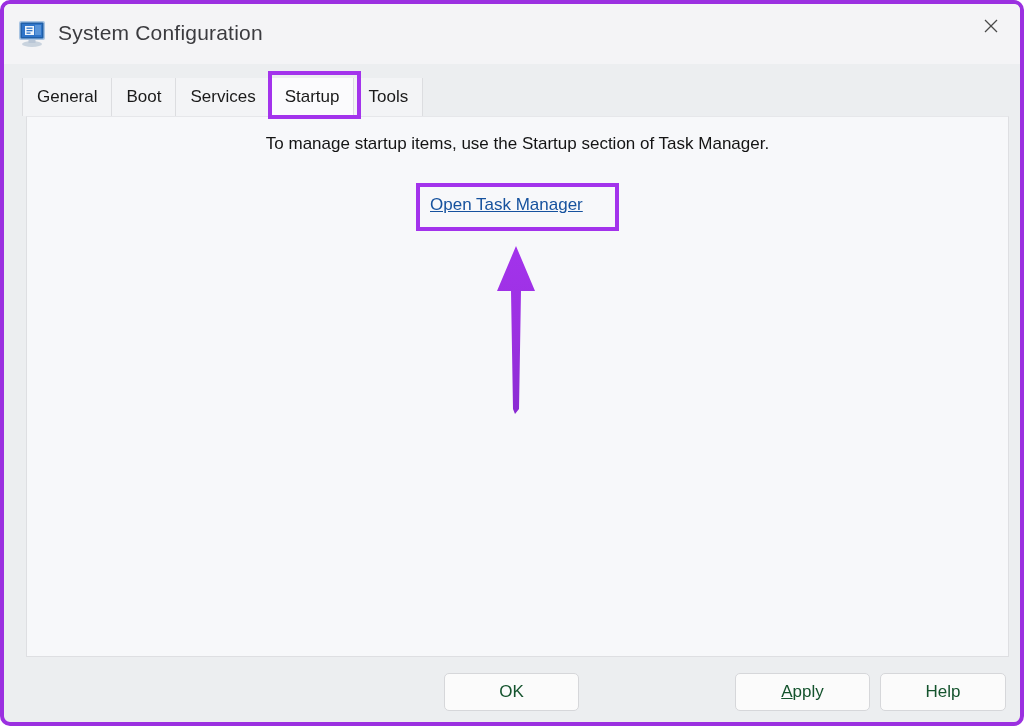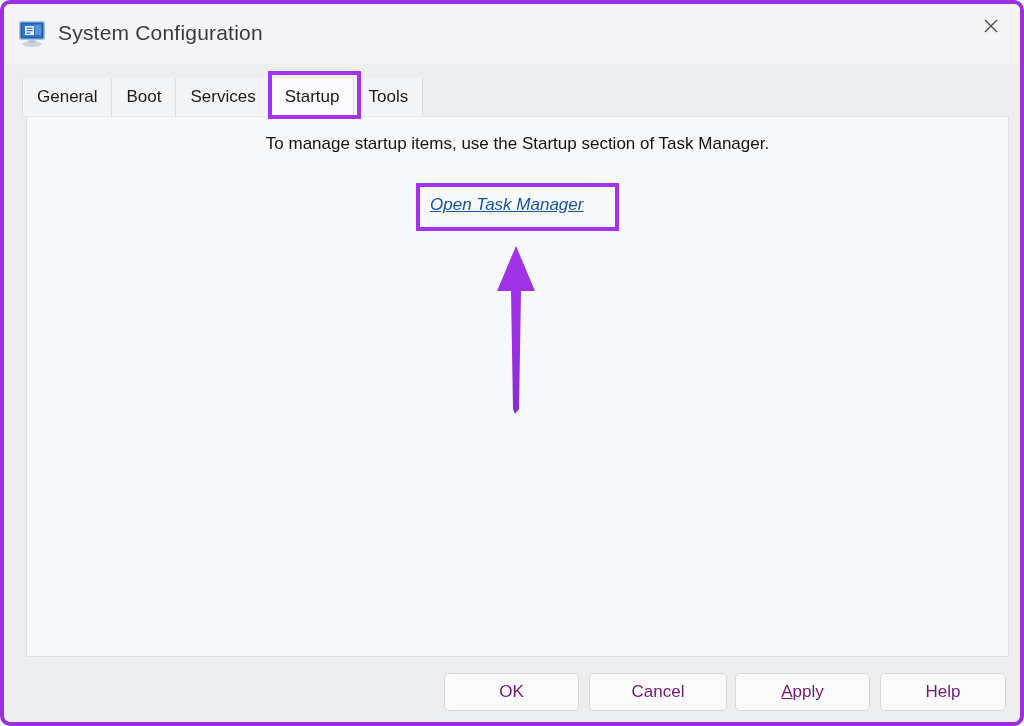--- a/index.html
+++ b/index.html
@@ -117,40 +117,39 @@
   }
   #task-manager-link {
     position: absolute;
     left: 403px;
     top: 78px;
     font-size: 17px;
     color: #16529e;
     text-decoration: underline;
     cursor: pointer;
     white-space: nowrap;
-    font-style: italic;
   }
 
   
   #footer {
     position: absolute;
     left: 0;
     top: 665px;
     width: 1016px;
     height: 53px;
   }
   .dlg-button {
     position: absolute;
     top: 4px;
     height: 38px;
     background: #fbfbfb;
     border: 1px solid #d6d7da;
     border-radius: 5px;
     font-size: 17px;
-    color: #701a75;
+    color: #14532d;
     display: flex;
     align-items: center;
     justify-content: center;
     box-sizing: border-box;
     cursor: default;
   }
   #btn-ok     { left: 440px; width: 135px; }
   #btn-cancel { left: 585px; width: 138px; }
   #btn-apply  { left: 731px; width: 135px; }
   #btn-help   { left: 876px; width: 126px; }
@@ -236,23 +235,20 @@
 
   <div id="content-panel">
     <div id="instruction-text">To manage startup items, use the Startup section of Task Manager.</div>
     <a id="task-manager-link">Open Task Manager</a>
   </div>
 
   <div id="footer">
     <div class="dlg-button" id="btn-ok">
       <span>OK</span>
     </div>
-    <div class="dlg-button" id="btn-cancel">
-      <span>Cancel</span>
-    </div>
     <div class="dlg-button" id="btn-apply">
       <span class="accel">A</span>
         <span>pply</span>
     </div>
     <div class="dlg-button" id="btn-help">
       <span>Help</span>
     </div>
   </div>
 
   <div class="anno-box" id="anno-tab-startup"></div>

